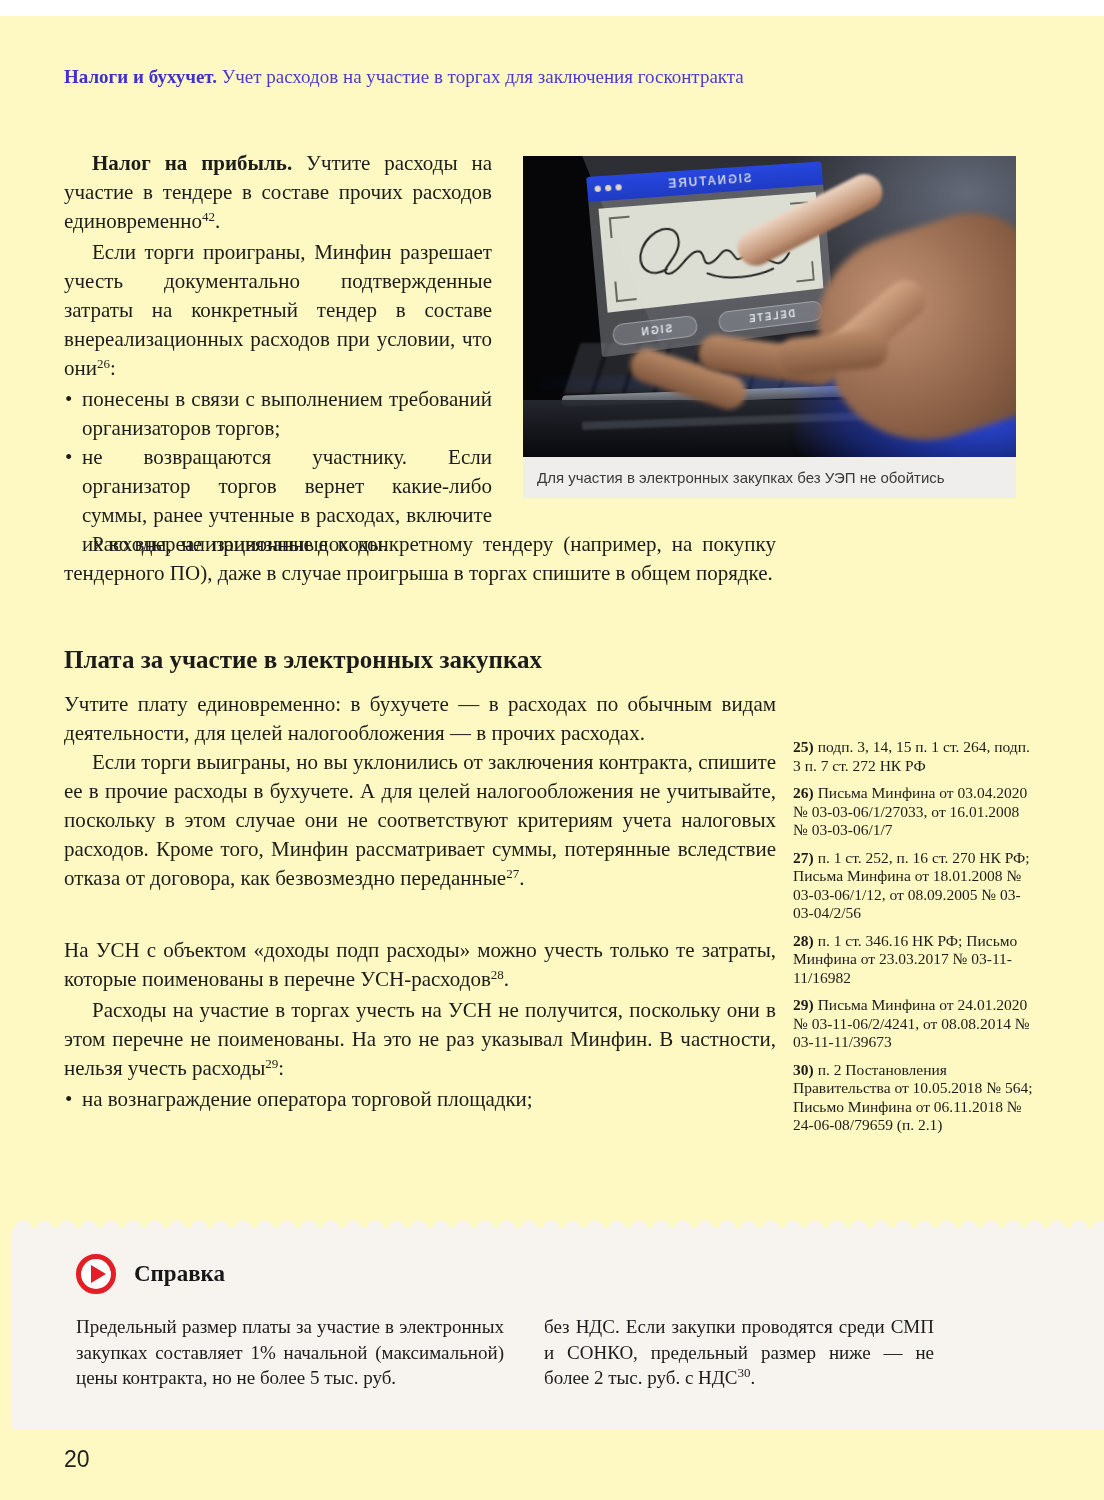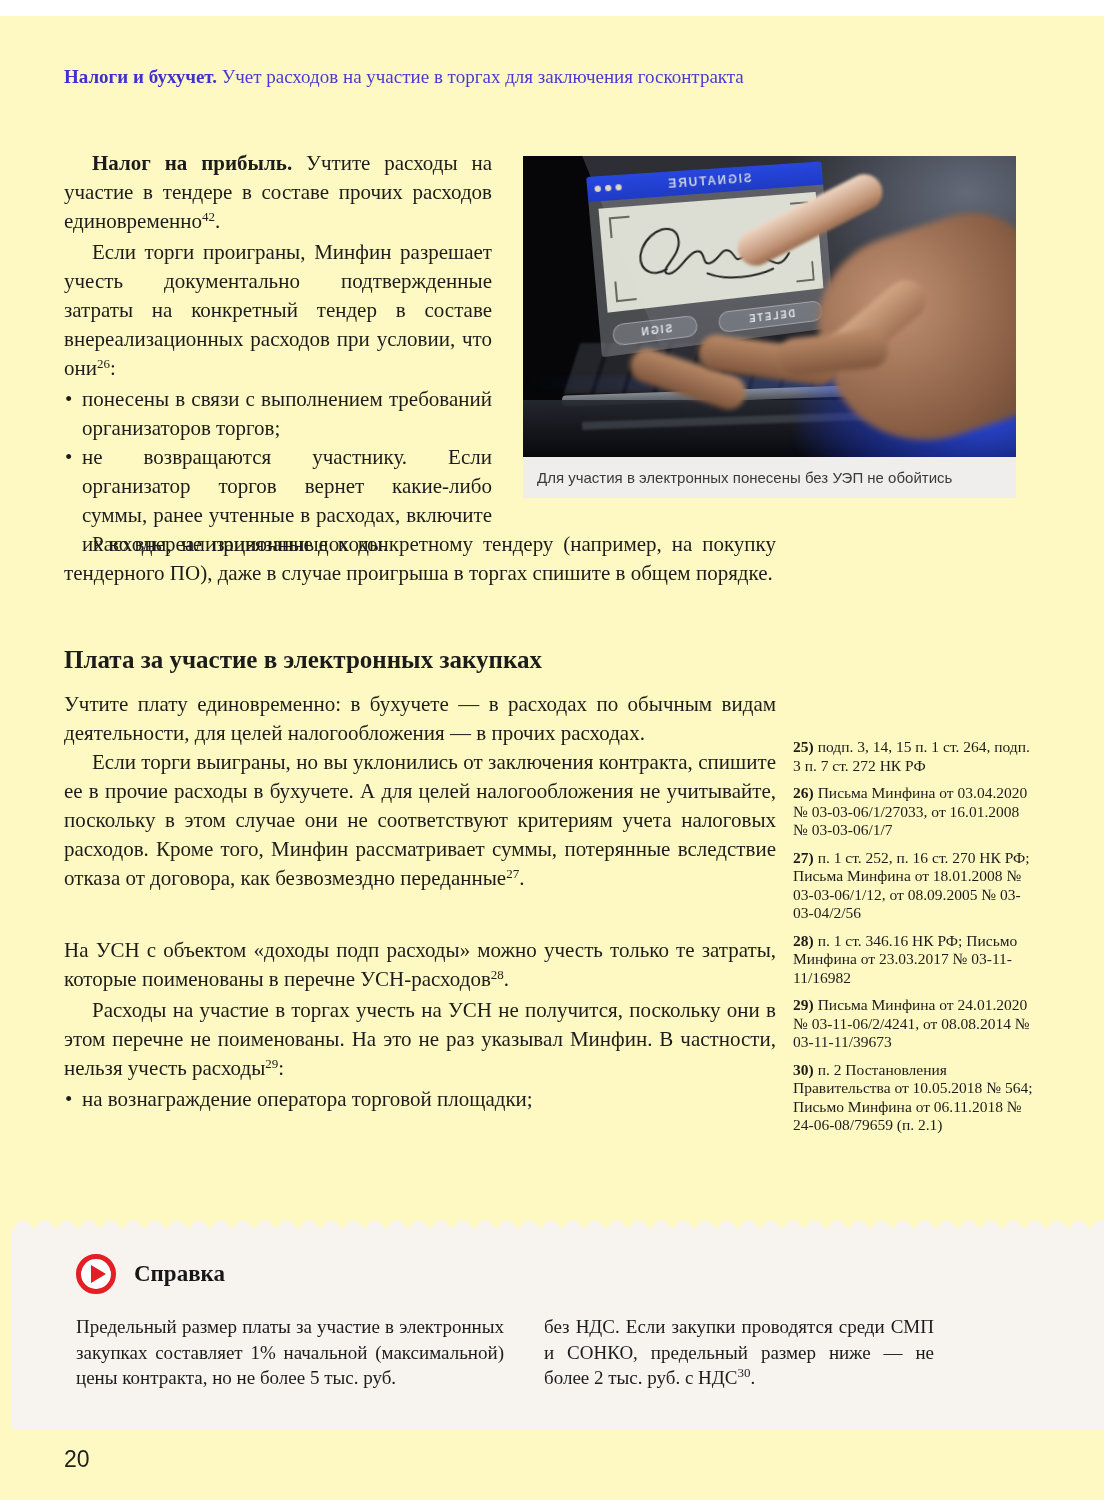--- a/index.html
+++ b/index.html
@@ -202,21 +202,21 @@
 
       <div class="finger"></div>
       <div class="hand-right"></div>
       <div class="thumb"></div>
       <div class="hand-low">
           <i class="f1"></i>
           <i class="f2"></i>
           <i class="f3"></i>
         </div>
     </div>
-    <div class="photo-caption">Для участия в электронных понесены без УЭП не обойтись</div>
+    <div class="photo-caption">Для участия в электронных закупках без УЭП не обойтись</div>
   </div>
 
   <div class="footnotes">
     <div class="fn"><span class="fn-num">25)</span><span>подп. 3, 14, 15 п. 1 ст. 264, подп. 3 п. 7 ст. 272 НК РФ</span></div>
     <div class="fn"><span class="fn-num">26)</span><span>Письма Минфина от 03.04.2020 № 03-03-06/1/27033, от 16.01.2008 № 03-03-06/1/7</span></div>
     <div class="fn"><span class="fn-num">27)</span><span>п. 1 ст. 252, п. 16 ст. 270 НК РФ; Письма Минфина от 18.01.2008 № 03-03-06/1/12, от 08.09.2005 № 03-03-04/2/56</span></div>
     <div class="fn"><span class="fn-num">28)</span><span>п. 1 ст. 346.16 НК РФ; Письмо Минфина от 23.03.2017 № 03-11-11/16982</span></div>
     <div class="fn"><span class="fn-num">29)</span><span>Письма Минфина от 24.01.2020 № 03-11-06/2/4241, от 08.08.2014 № 03-11-11/39673</span></div>
     <div class="fn"><span class="fn-num">30)</span><span>п. 2 Постановления Правительства от 10.05.2018 № 564; Письмо Минфина от 06.11.2018 № 24-06-08/79659 (п. 2.1)</span></div>
   </div>

